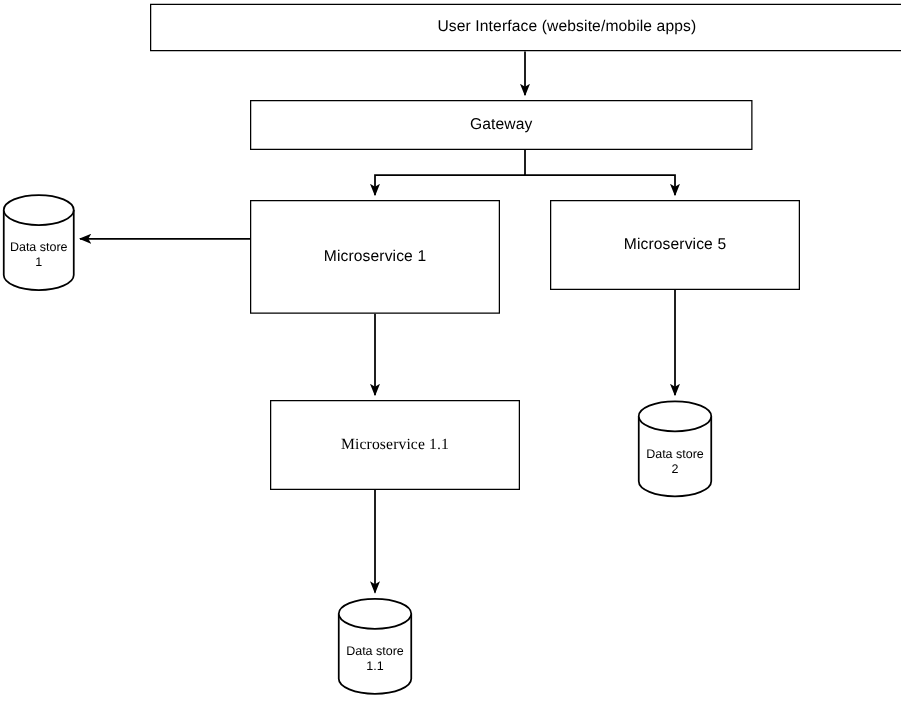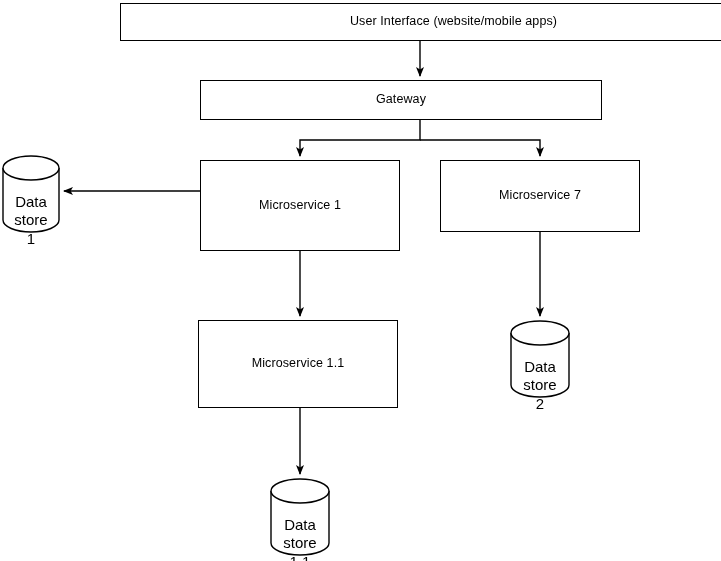--- a/index.html
+++ b/index.html
@@ -54,21 +54,21 @@
     position: absolute;
     left: 0;
     top: 0;
     overflow: visible;
   }
   .cyl-label {
     position: absolute;
     left: 0;
     width: 100%;
     text-align: center;
-    font-size: 15px;
+    font-size: 10px;
     color: #000000;
     line-height: 1.22;
     white-space: pre-line;
   }
 </style>
 </head>
 <body>
 
 <div id="canvas">
 
@@ -100,24 +100,24 @@
 
   <div class="node box" style="left:200px; top:80px; width:402px; height:40px;">
     <span class="box-label">Gateway</span>
   </div>
 
   <div class="node box" style="left:200px; top:160px; width:200px; height:91px;">
     <span class="box-label">Microservice 1</span>
   </div>
 
   <div class="node box" style="left:440px; top:160px; width:200px; height:72px;">
-    <span class="box-label">Microservice 7</span>
+    <span class="box-label">Microservice 5</span>
   </div>
 
-  <div class="node box" style="left:198px; top:320px; width:200px; height:88px;">
+  <div class="node box" style="left:216px; top:320px; width:200px; height:72px;font-family:Liberation Serif, serif;">
     <span class="box-label">Microservice 1.1</span>
   </div>
 
   <div class="node cyl" style="left:2px; top:155px; width:58px; height:78px;">
     <svg width="58" height="78" viewBox="0 0 58 78">
       <path d="M1,13 L1,65 A28,12 0 0 0 57,65 L57,13" fill="#ffffff" stroke="#000000" stroke-width="1.4"></path>
       <ellipse cx="29" cy="13" rx="28" ry="12" fill="#ffffff" stroke="#000000" stroke-width="1.4"></ellipse>
     </svg>
     <span class="cyl-label" style="top:38px;">Data store
 1</span>

